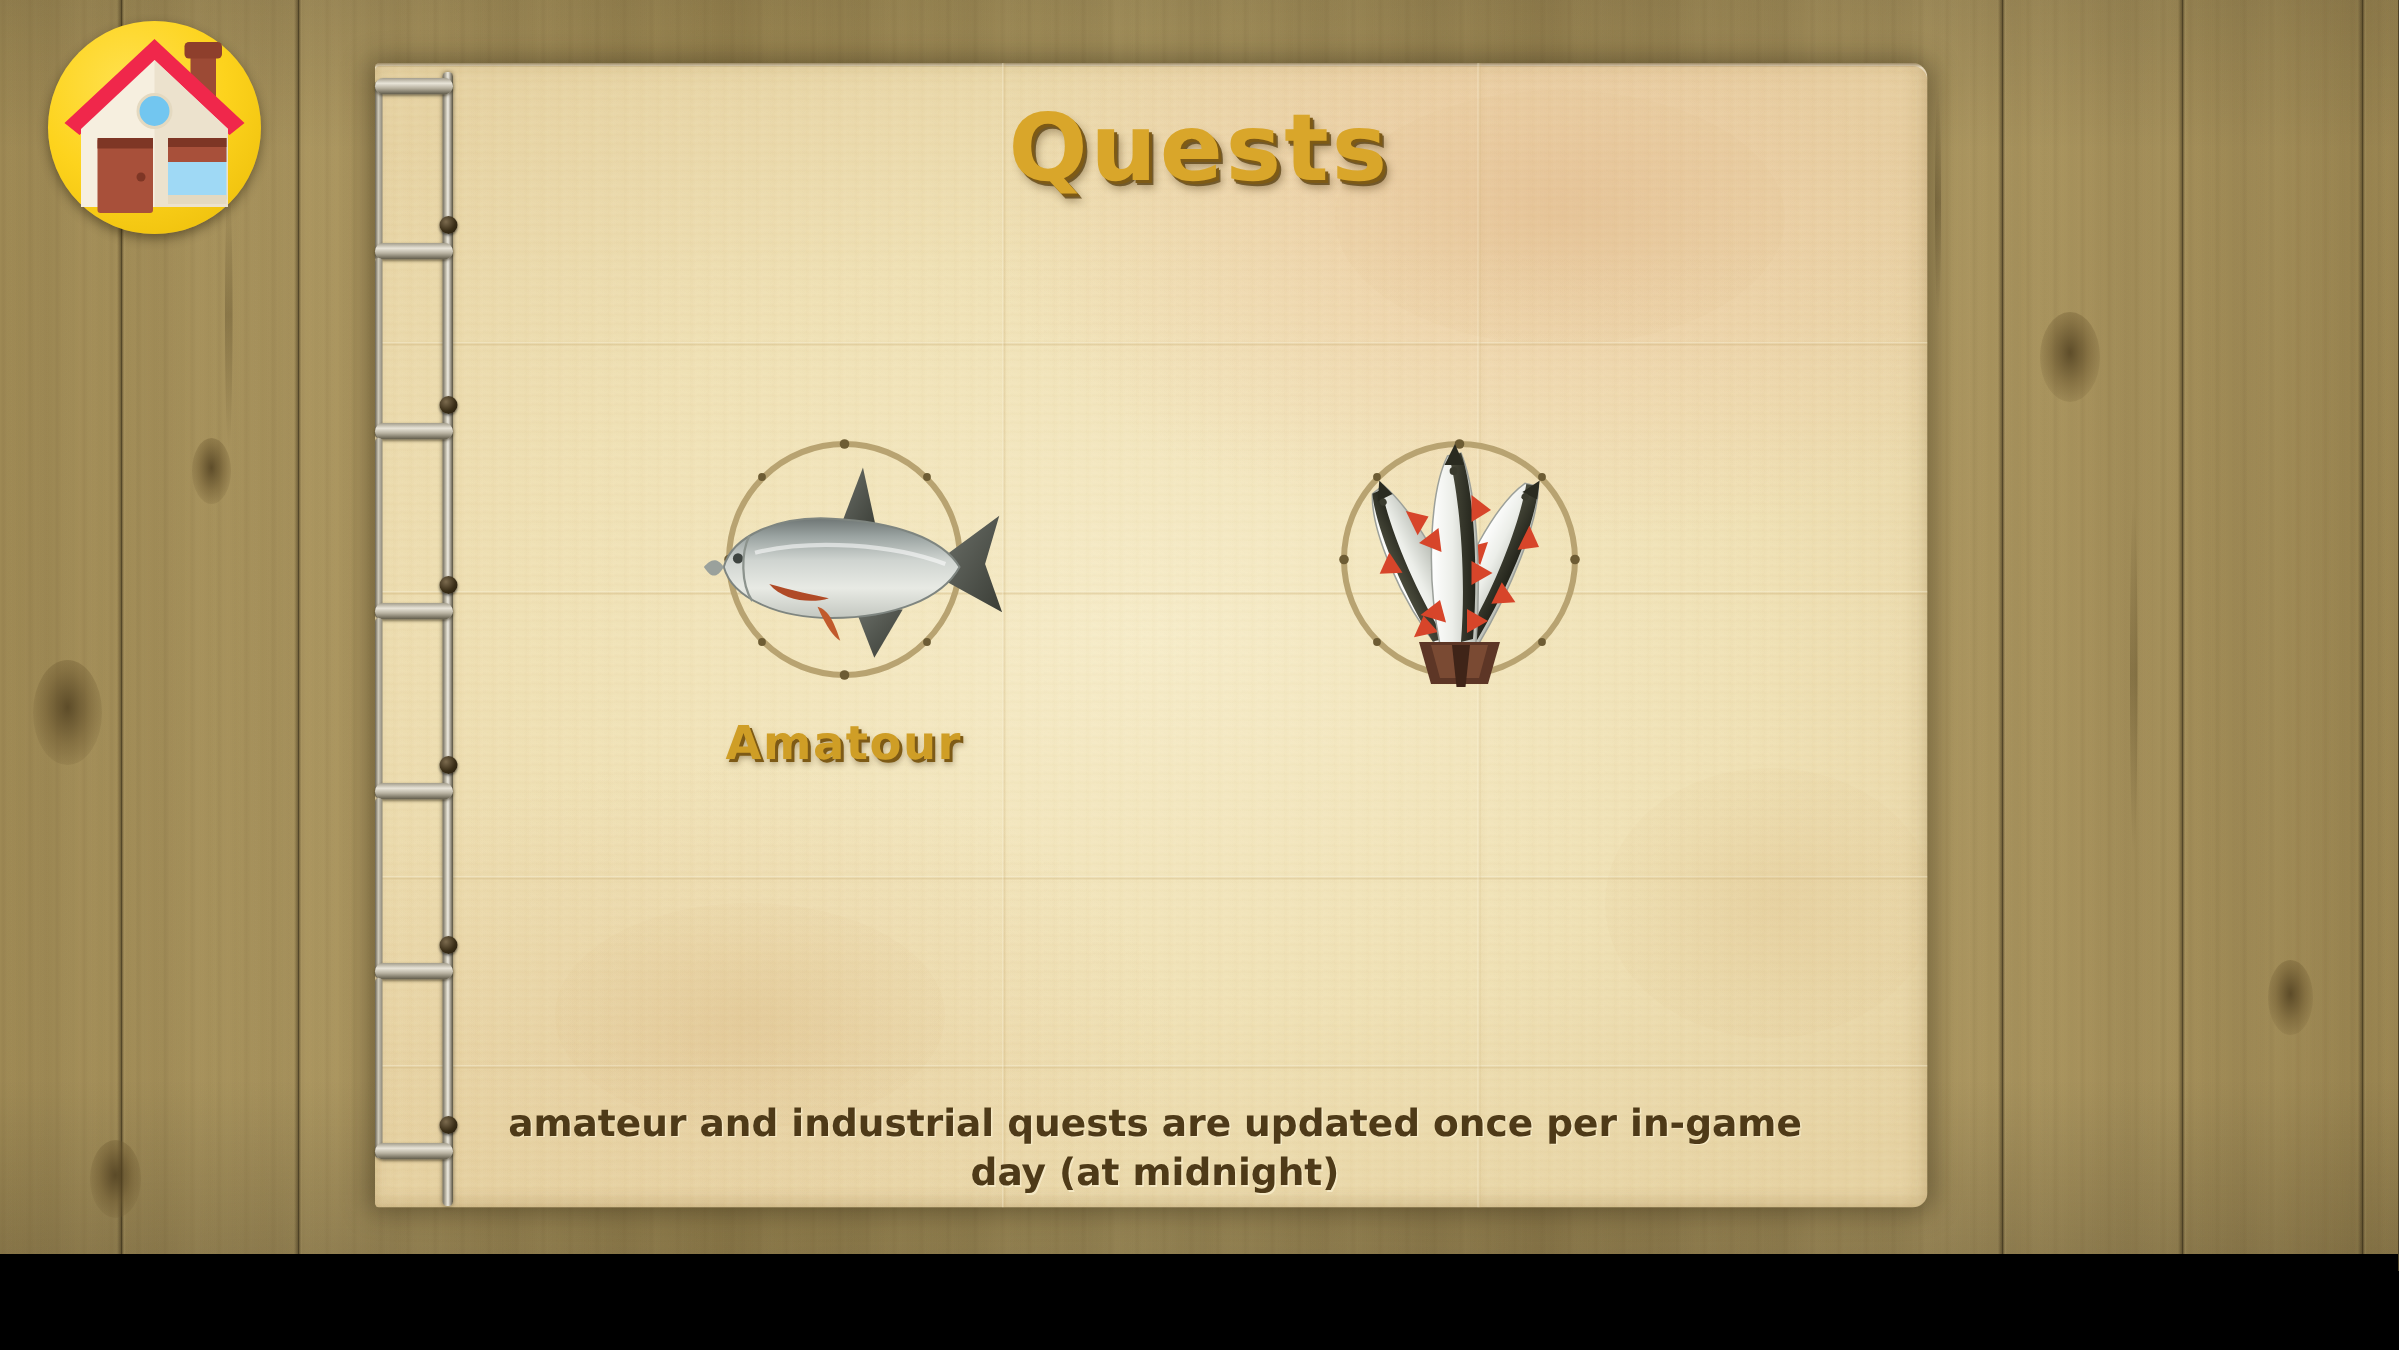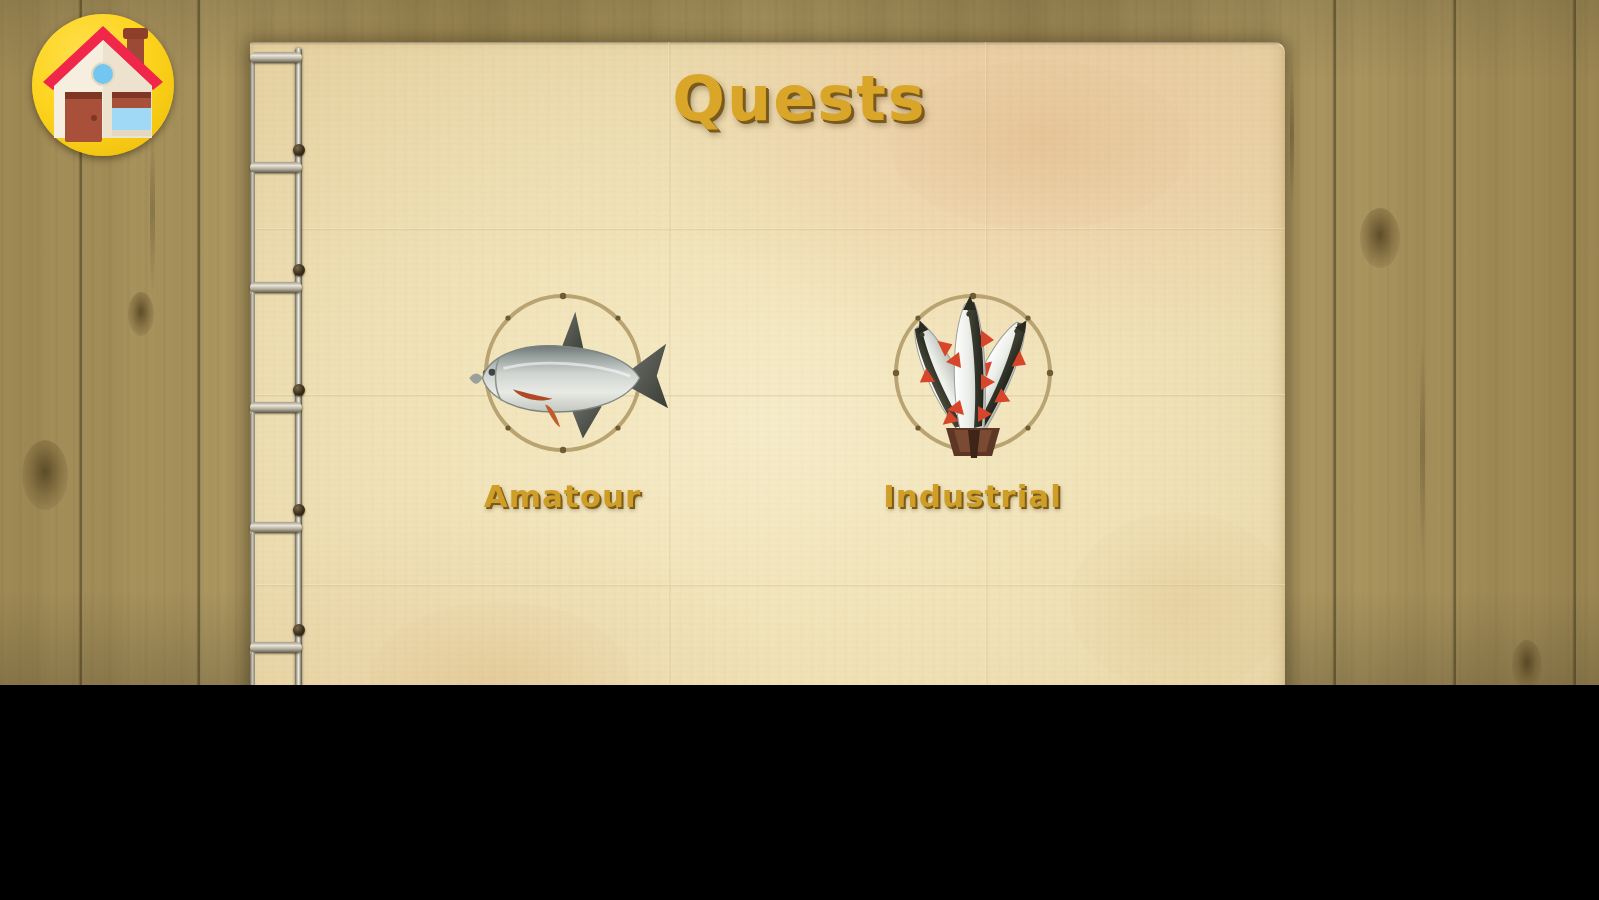--- a/index.html
+++ b/index.html
@@ -4,21 +4,21 @@
 <style>
   html, body {
     margin: 0;
     padding: 0;
     background: #000;
   }
 
   #screen {
     position: relative;
     width: 1599px;
-    height: 685px;
+    height: 836px;
     overflow: hidden;
     font-family: "DejaVu Sans", sans-serif;
     background: #9b8753;
   }
 
   
   .wood-base {
     position: absolute;
     inset: 0;
     background:
@@ -470,24 +470,24 @@
             <path d="M80 120 L67 130 L84 135 Z" fill="#d7452a"></path>
             <path d="M98 126 L112 134 L98 142 Z" fill="#d7452a"></path>
             <circle cx="89" cy="34" r="2.6" fill="#3a3b2e"></circle>
           </g>
 
           <path d="M66 148 L120 148 L112 176 L74 176 Z" fill="#5d3626"></path>
           <path d="M74 150 L112 150 L106 172 L80 172 Z" fill="#7a4a33"></path>
           <path d="M88 150 L100 150 L97 178 L91 178 Z" fill="#3f2418"></path>
         </svg>
       </div>
-      <div class="quest-label">Industrial</div>
     </div>
   </div>
 
+  <div class="footnote">amateur and industrial quests are updated once per in-game day (at midnight)</div>
 
   <div class="binding">
     <div class="spine-bar"></div>
 
     <div class="loop-side" style="top:14px;  height:120px;"></div>
     <div class="staple" style="top:12px;"></div>
     <div class="rivet" style="top:104px;"></div>
     <div class="staple" style="top:122px;"></div>
 
     <div class="loop-side" style="top:132px; height:120px;"></div>

